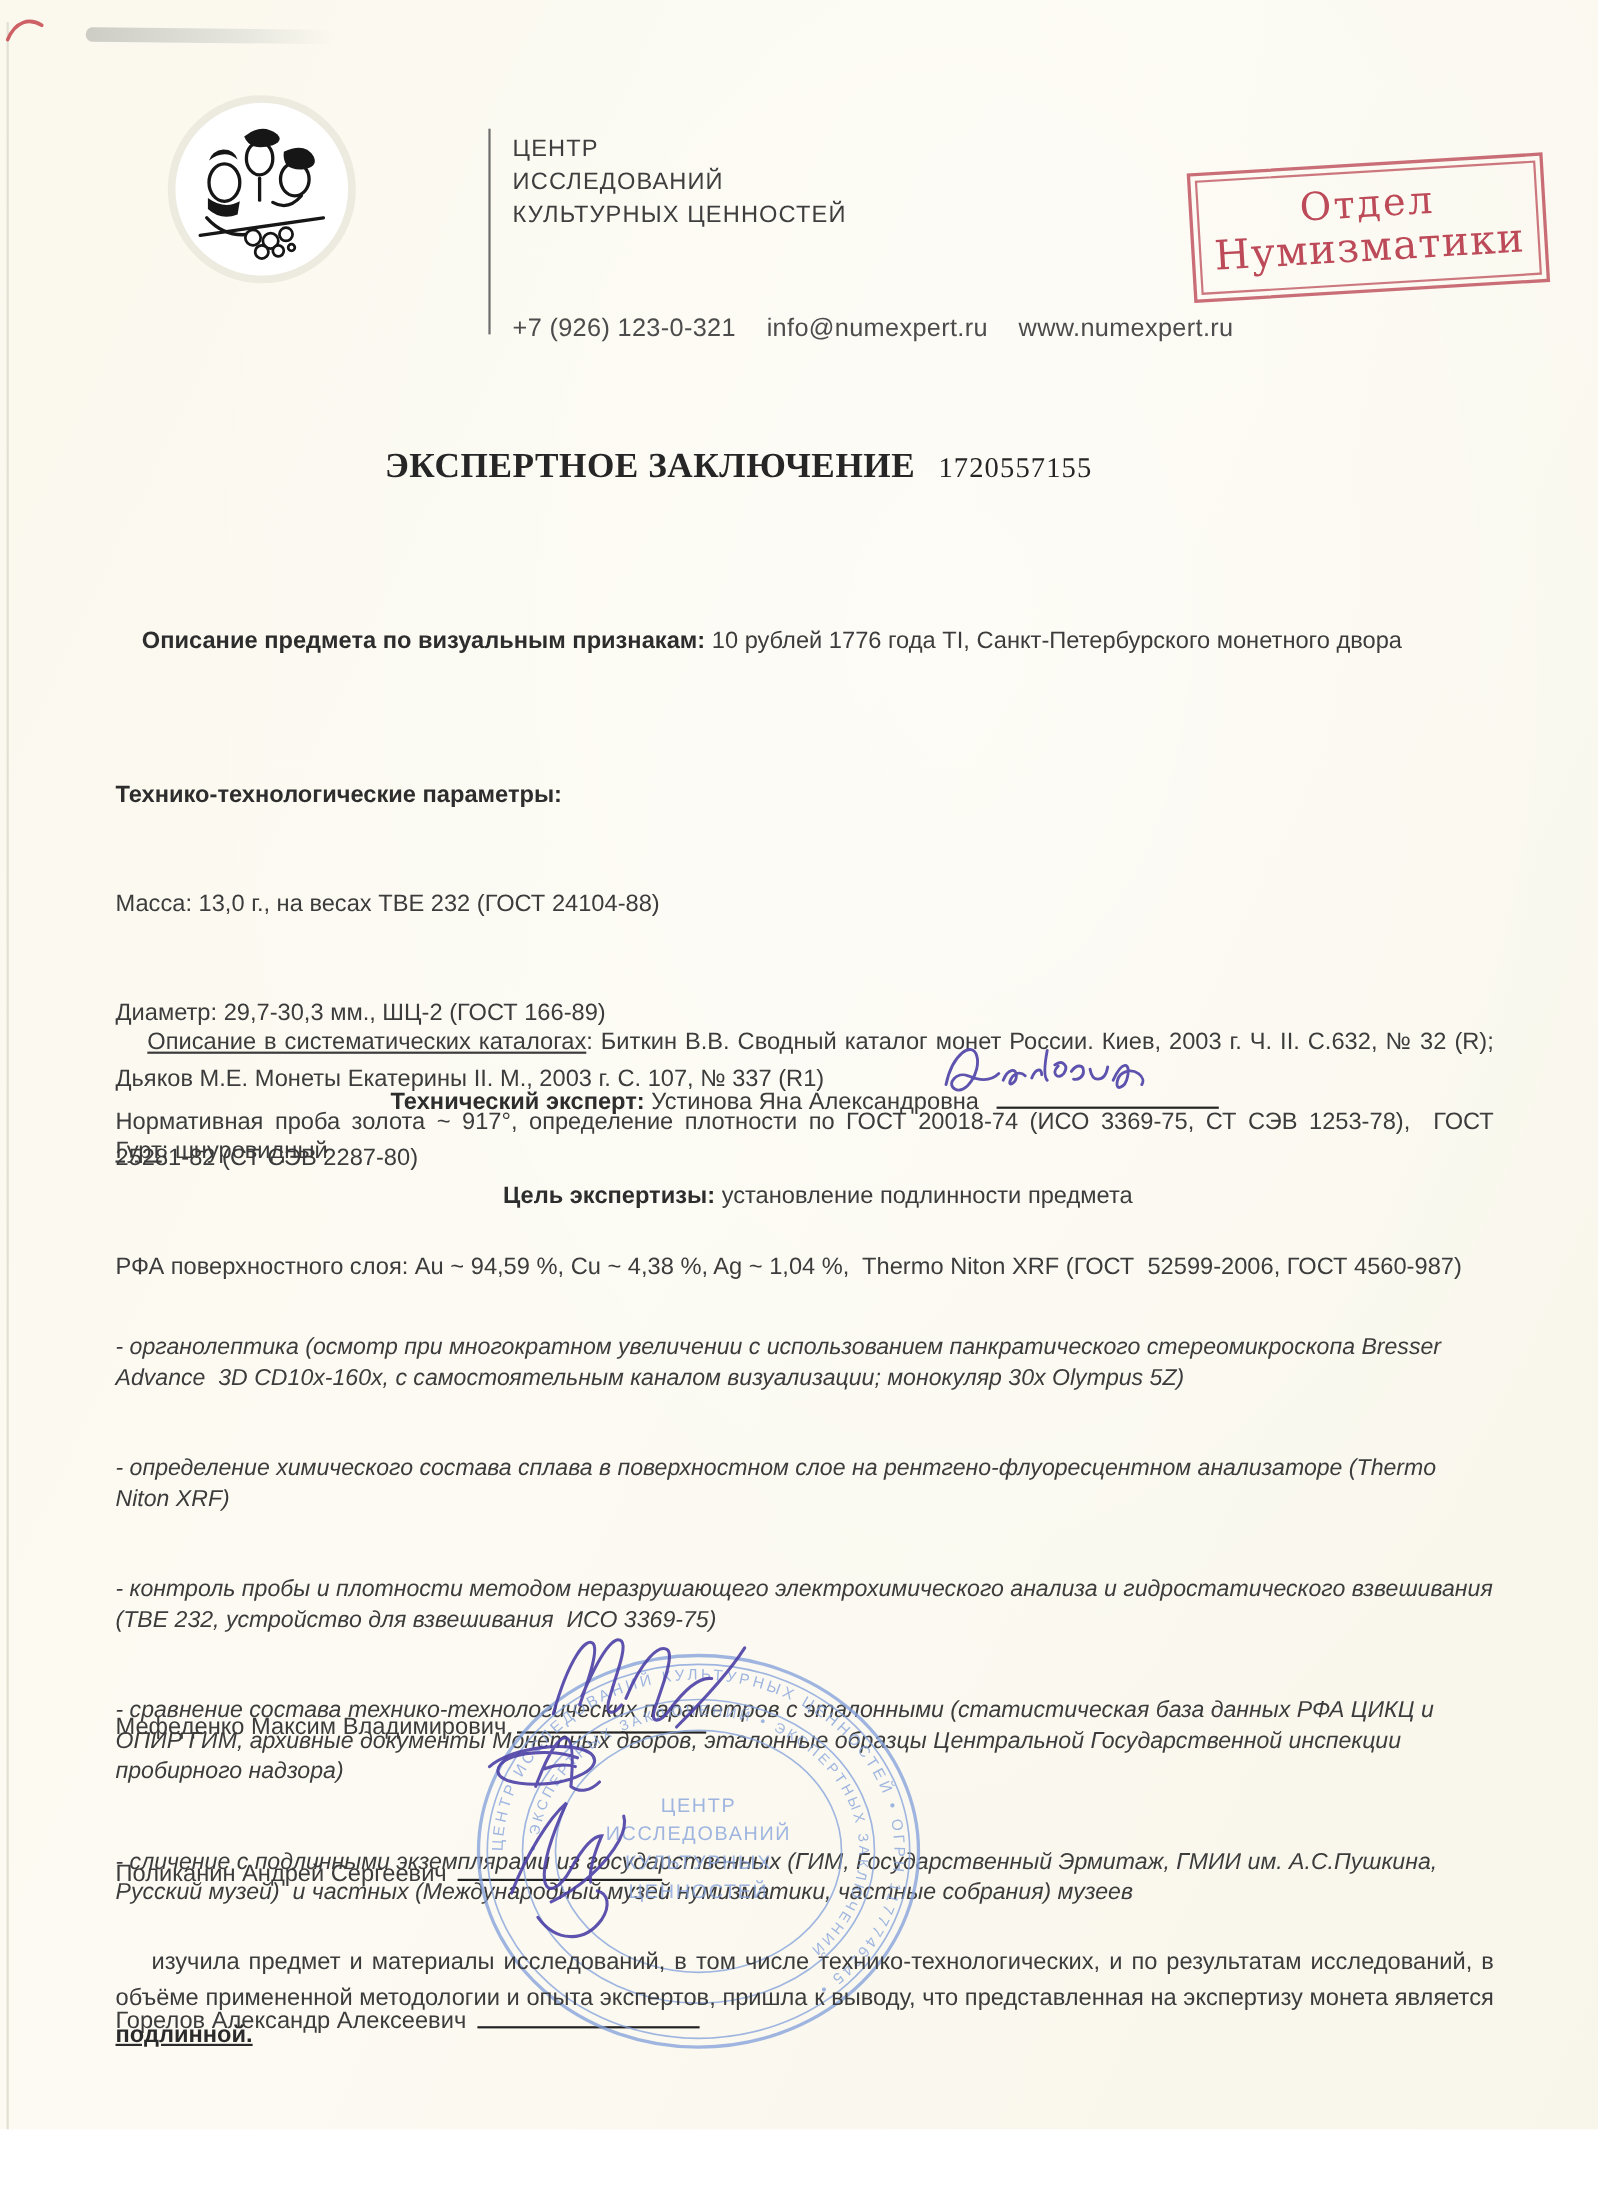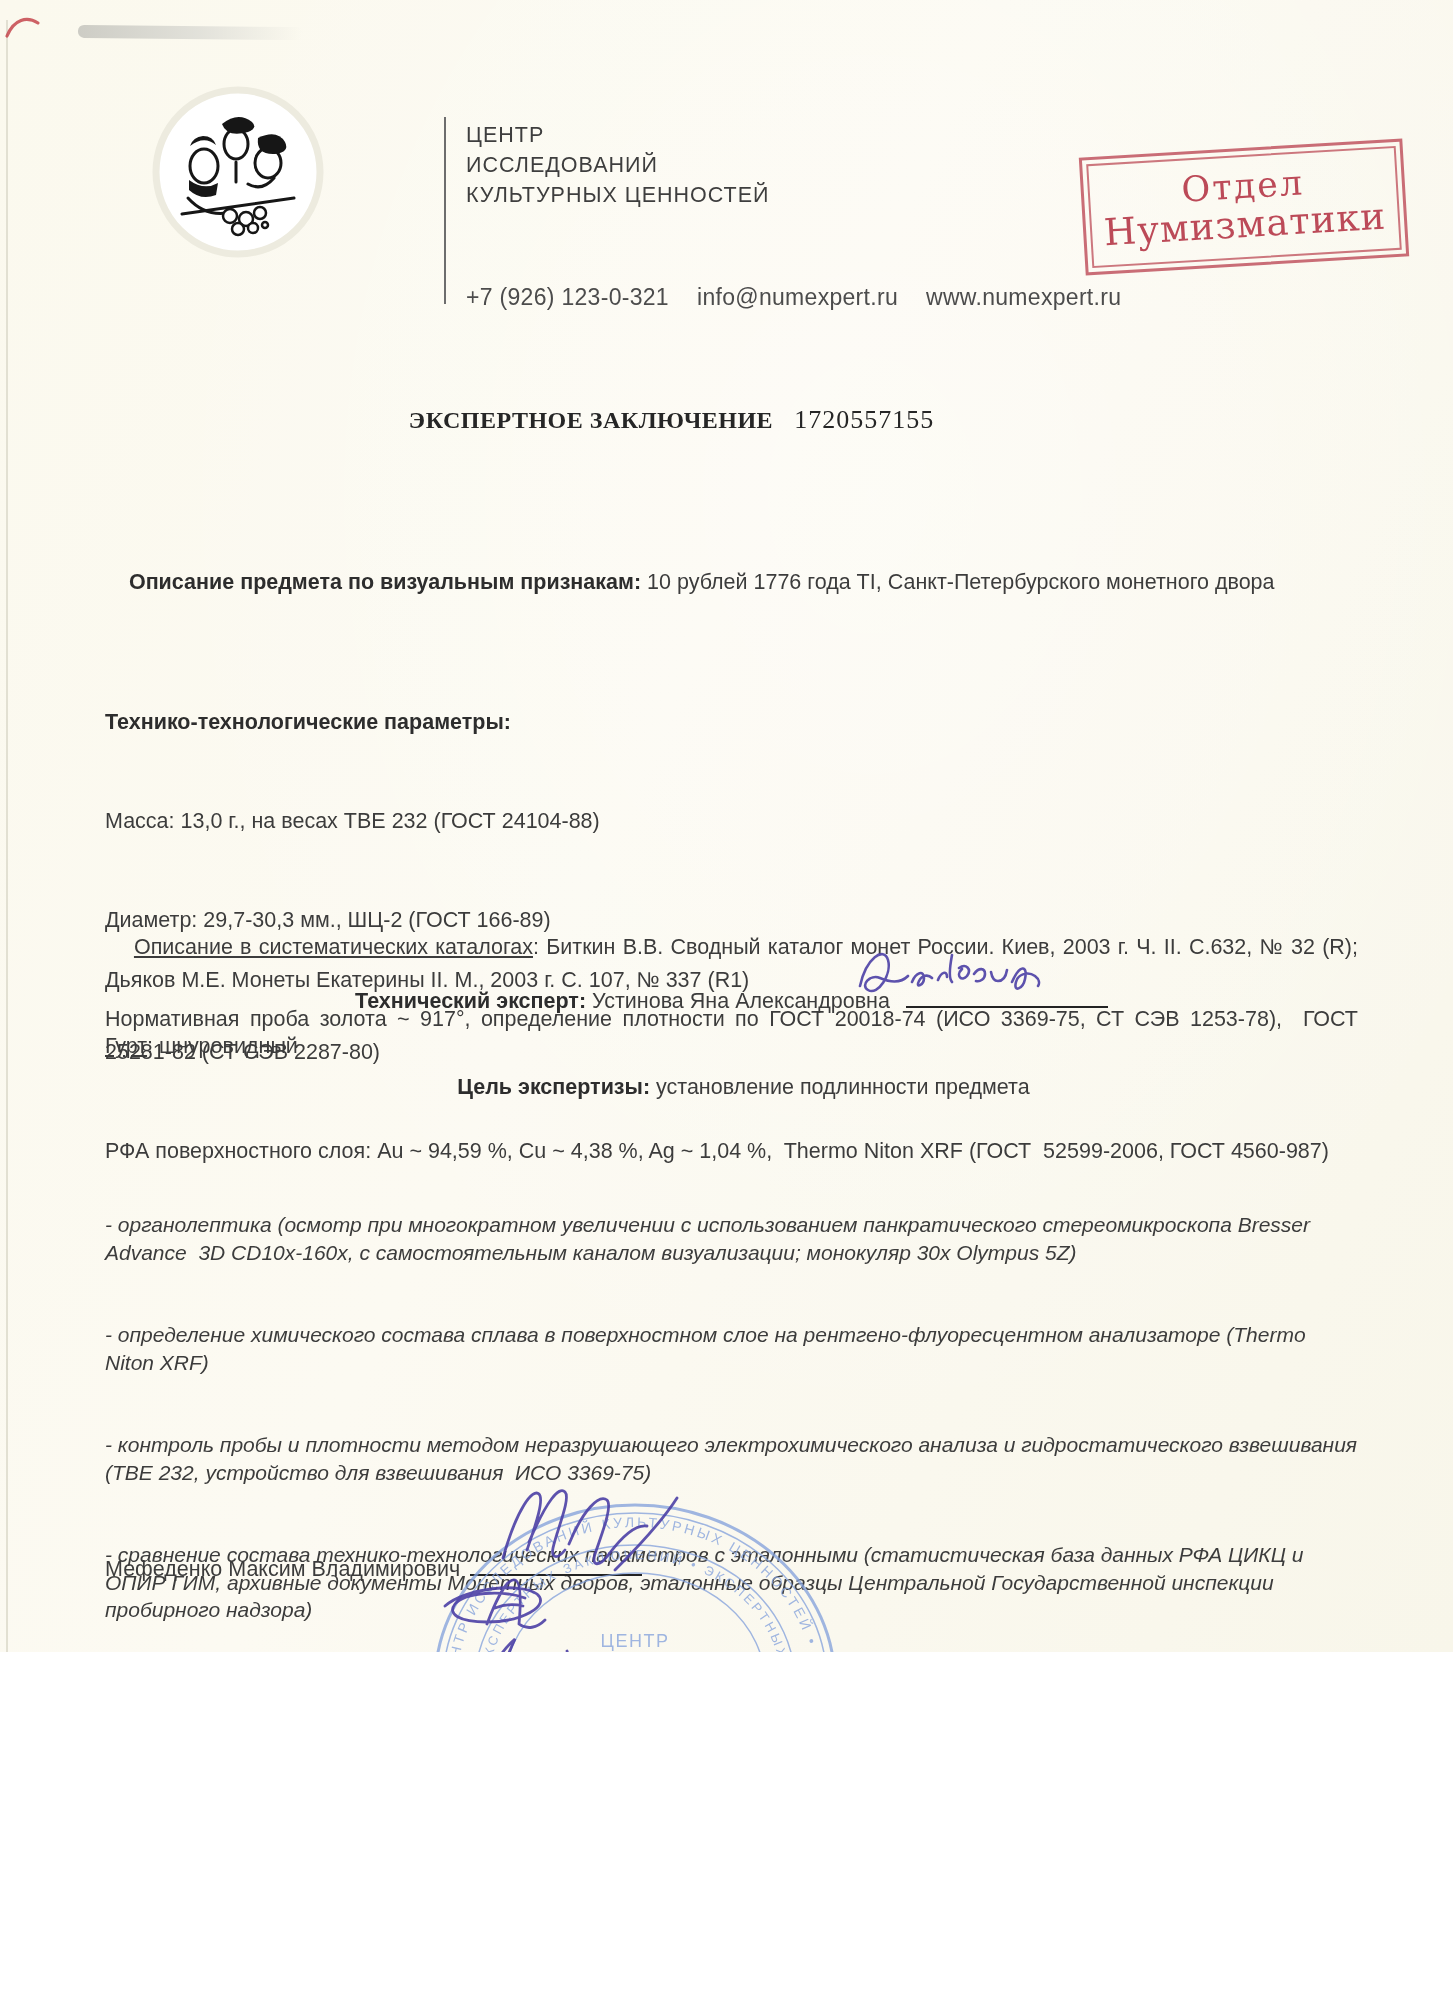--- a/index.html
+++ b/index.html
@@ -1,18 +1,18 @@
 <!DOCTYPE html>
 <html lang="ru"><head>
 <meta charset="utf-8">
 <style>
   html,body{margin:0;padding:0;}
   .page{
     position:relative;
-    width:1453px;height:1652px;
+    width:1453px;height:1936px;
     background:
       radial-gradient(ellipse at 60% 30%, rgba(255,255,255,.35), rgba(0,0,0,0) 60%),
       linear-gradient(115deg, #fbf9ee 0%, #fcfaf2 45%, #f8f6ea 100%);
     overflow:hidden;
     font-family:"Liberation Sans", sans-serif;
     color:#3c3c3c;
   }
   
   .edge-left{position:absolute;left:6px;top:20px;width:2px;height:1975px;background:#e2e0d2;}
   .top-smudge{position:absolute;left:78px;top:26px;width:225px;height:13px;
@@ -30,21 +30,21 @@
     transform:rotate(-3.4deg);
     border:3px solid rgba(184,62,76,.75);
     display:flex;flex-direction:column;align-items:center;justify-content:center;
     color:#bc4a58;font-family:"DejaVu Serif", serif;}
   .dept-stamp::before{content:"";position:absolute;inset:4px;border:2px solid rgba(184,62,76,.7);}
   .dept-stamp .l1{font-size:35px;letter-spacing:2px;line-height:36px;}
   .dept-stamp .l2{font-size:37px;letter-spacing:1px;line-height:42px;}
   
   .title-row{position:absolute;left:0;top:405px;width:1453px;text-align:center;
     transform:translateX(-55px);font-family:"Liberation Serif", serif;color:#262626;}
-  .title-row .t{font-size:24px;font-weight:700;letter-spacing:.5px;}
+  .title-row .t{font-size:32px;font-weight:700;letter-spacing:.5px;}
   .title-row .n{font-size:26px;font-weight:400;margin-left:21px;letter-spacing:1px;}
   
   .blk{position:absolute;left:105px;width:1253px;font-size:21.5px;line-height:33px;
     text-align:justify;white-space:pre-wrap;}
   .b{font-weight:700;color:#2d2d2d;}
   .u{text-decoration:underline;}
   .bu{font-weight:700;text-decoration:underline;color:#2a2a2a;}
   .methods-items{font-style:italic;font-size:21px;line-height:27.5px;}
   .methods-items p{margin:0;}
   .tech-lines div{text-align:justify;}

